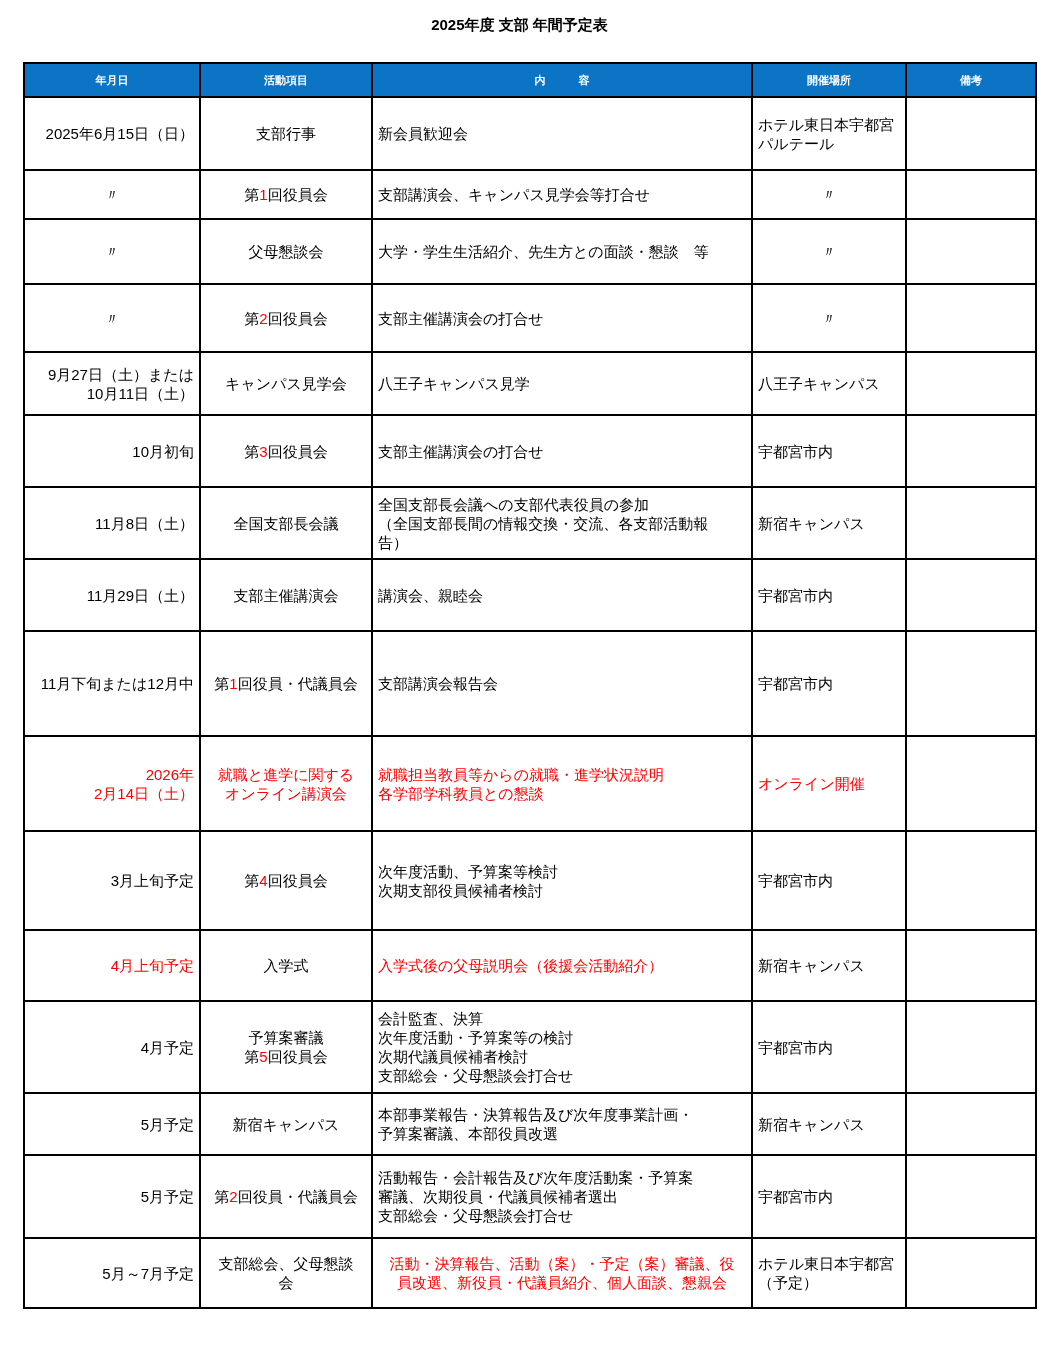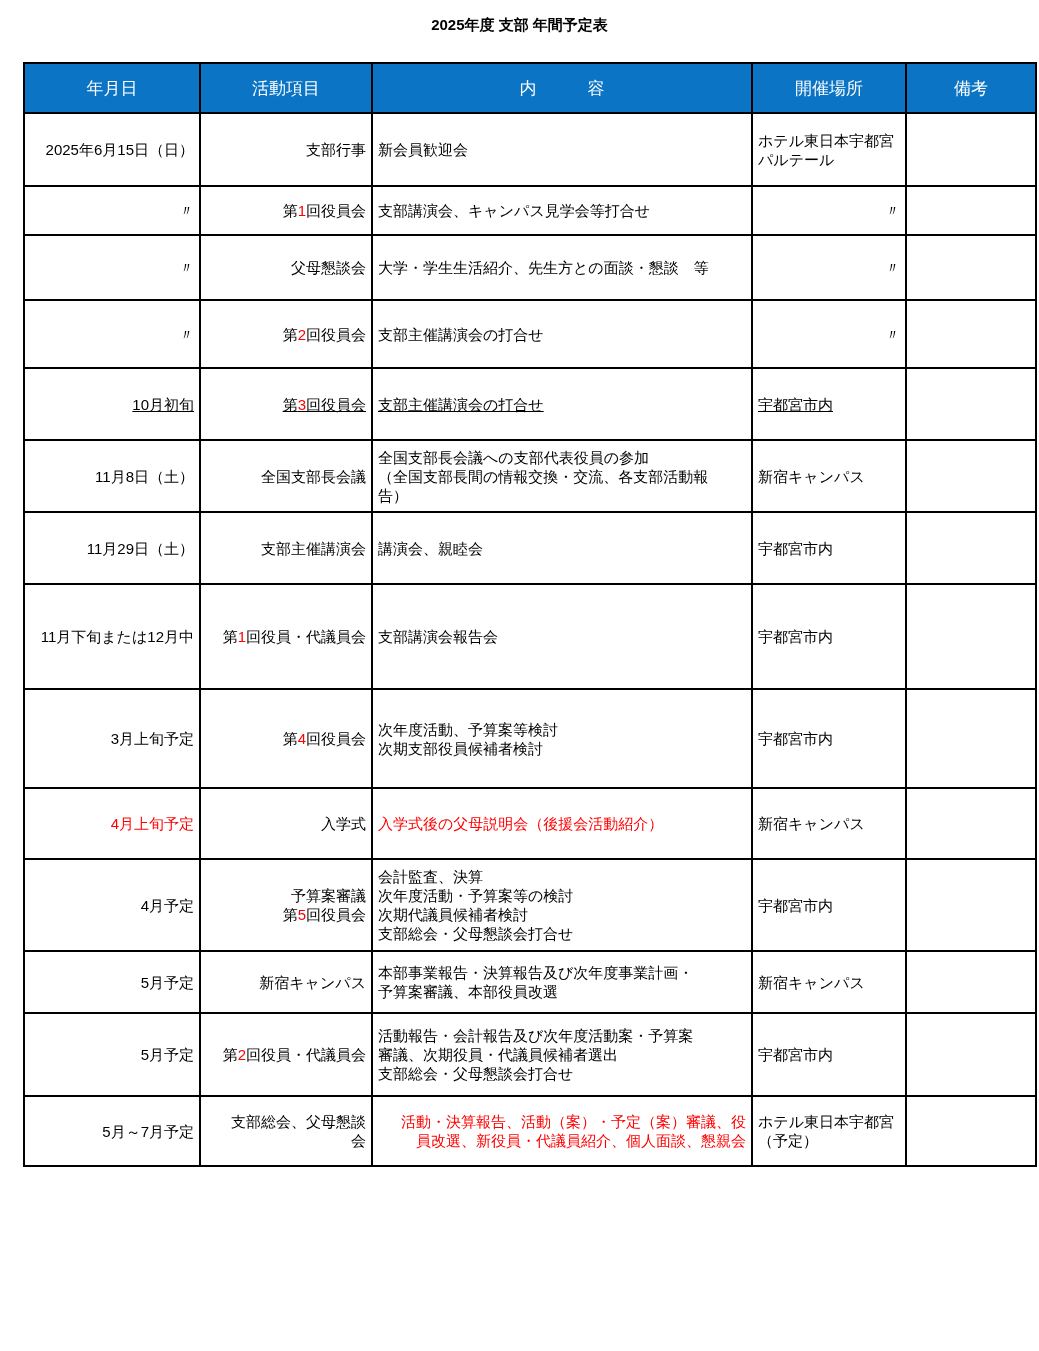--- a/index.html
+++ b/index.html
@@ -25,39 +25,39 @@
   }
   table.schedule{
     border-collapse:collapse;
     table-layout:fixed;
     margin:25px 0 0 23px;
     width:1012px;
   }
   table.schedule th{
     background:var(--header-bg);
     color:var(--header-text);
-    font-size:17px;
-    font-weight:normal;
+    font-size:11px;
+    font-weight:bold;
     height:24px;
-    padding:12px 2px;
+    padding:4px 2px;
     border:2px solid var(--border);
     white-space:pre-wrap;
   }
   table.schedule td{
     border:2px solid var(--border);
     font-size:15px;
     line-height:19px;
     padding:2px 5px;
     vertical-align:middle;
     white-space:pre-wrap;
     overflow:hidden;
     word-break:break-word;
   }
   .ta-l{text-align:left}
-  .ta-c{text-align:right}
+  .ta-c{text-align:center}
   .ta-r{text-align:right}
   .red{color:var(--red)}
 </style>
 </head>
 <body>
 
 <h1 class="title">2025年度 支部 年間予定表</h1>
 
 <table class="schedule">
   <colgroup>
@@ -99,21 +99,29 @@
         <td class="ta-c">〃</td>
         <td class="ta-l"></td>
       </tr>
       <tr style="height: 68px;">
         <td class="ta-c">〃</td>
         <td class="ta-c"><span>第</span><span class="red">2</span><span>回役員会</span></td>
         <td class="ta-l">支部主催講演会の打合せ</td>
         <td class="ta-c">〃</td>
         <td class="ta-l"></td>
       </tr>
-      <tr style="height: 72px; text-decoration: underline;">
+      <tr style="height: 63px;">
+        <td class="ta-r">9月27日（土）または
+10月11日（土）</td>
+        <td class="ta-c">キャンパス見学会</td>
+        <td class="ta-l">八王子キャンパス見学</td>
+        <td class="ta-l">八王子キャンパス</td>
+        <td class="ta-l"></td>
+      </tr>
+      <tr style="height: 72px;">
         <td class="ta-r">10月初旬</td>
         <td class="ta-c"><span>第</span><span class="red">3</span><span>回役員会</span></td>
         <td class="ta-l">支部主催講演会の打合せ</td>
         <td class="ta-l">宇都宮市内</td>
         <td class="ta-l"></td>
       </tr>
       <tr style="height: 72px;">
         <td class="ta-r">11月8日（土）</td>
         <td class="ta-c">全国支部長会議</td>
         <td class="ta-l">全国支部長会議への支部代表役員の参加
@@ -127,20 +135,30 @@
         <td class="ta-c">支部主催講演会</td>
         <td class="ta-l">講演会、親睦会</td>
         <td class="ta-l">宇都宮市内</td>
         <td class="ta-l"></td>
       </tr>
       <tr style="height: 105px;">
         <td class="ta-r">11月下旬または12月中</td>
         <td class="ta-c"><span>第</span><span class="red">1</span><span>回役員・代議員会</span></td>
         <td class="ta-l">支部講演会報告会</td>
         <td class="ta-l">宇都宮市内</td>
+        <td class="ta-l"></td>
+      </tr>
+      <tr style="height: 95px;">
+        <td class="ta-r red">2026年
+2月14日（土）</td>
+        <td class="ta-c red">就職と進学に関する
+オンライン講演会</td>
+        <td class="ta-l red">就職担当教員等からの就職・進学状況説明
+各学部学科教員との懇談</td>
+        <td class="ta-l red">オンライン開催</td>
         <td class="ta-l"></td>
       </tr>
       <tr style="height: 99px;">
         <td class="ta-r">3月上旬予定</td>
         <td class="ta-c"><span>第</span><span class="red">4</span><span>回役員会</span></td>
         <td class="ta-l">次年度活動、予算案等検討
 次期支部役員候補者検討</td>
         <td class="ta-l">宇都宮市内</td>
         <td class="ta-l"></td>
       </tr>

